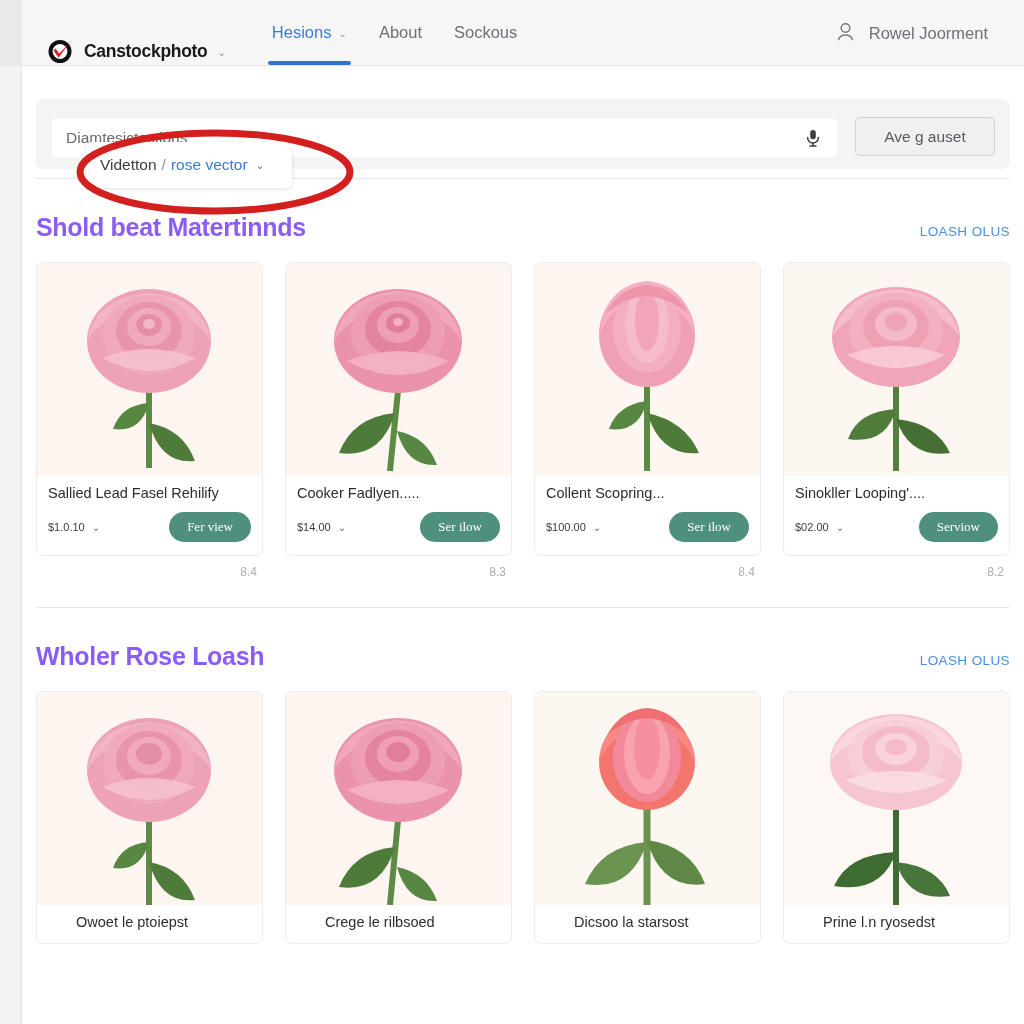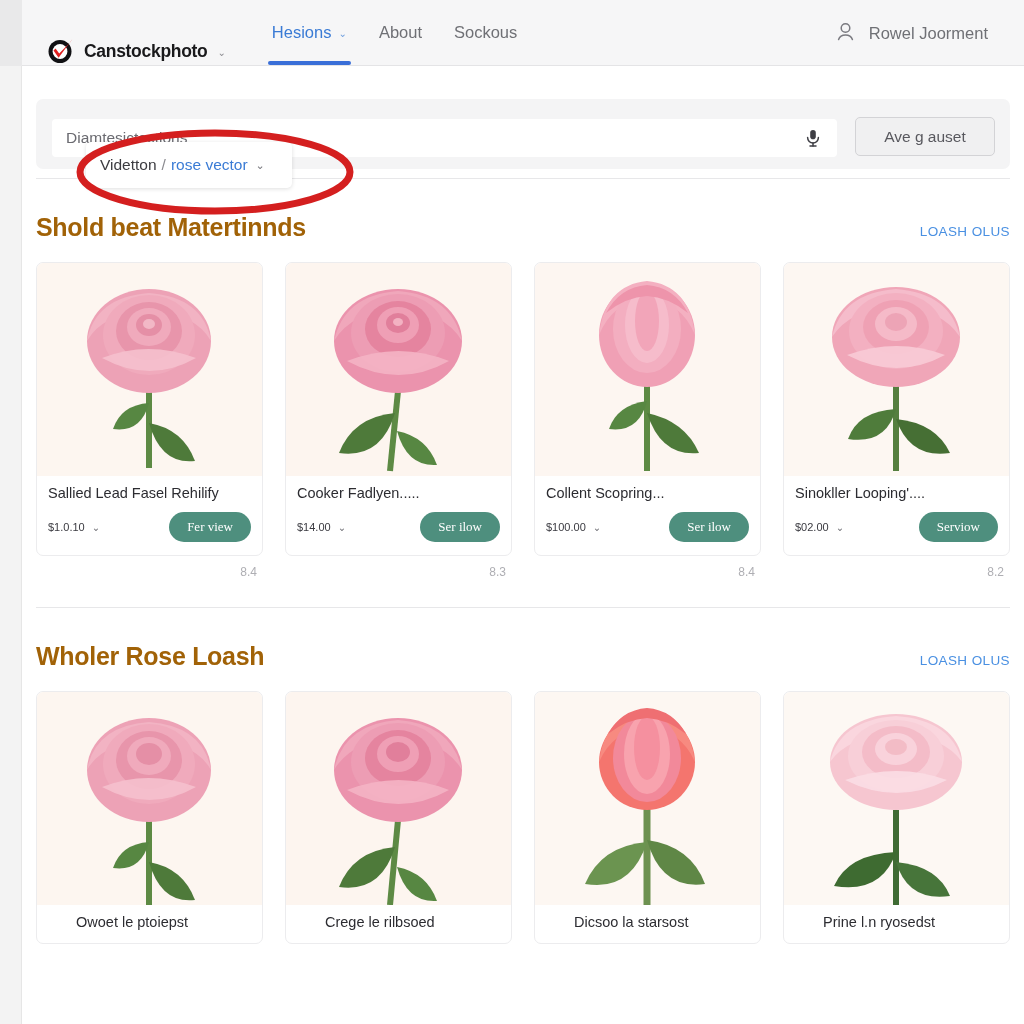--- a/index.html
+++ b/index.html
@@ -101,21 +101,21 @@
   
   .content { position:absolute; left:22px; top:178px; width:1002px; }
   .divider { height:1px; background:#e7e7e9; margin:0 14px; }
 
   .section { padding:0 14px; }
   .section-head {
     display:flex; align-items:baseline; justify-content:space-between;
     padding-top:34px; padding-bottom:20px;
   }
   .section-title {
-    font-size:25px; font-weight:bold; color:#a16207; letter-spacing:-0.3px;
+    font-size:25px; font-weight:bold; color:#8b5cf6; letter-spacing:-0.3px;
   }
   .section-link {
     font-size:13.5px; color:#4a90e2; letter-spacing:0.4px;
     text-transform:uppercase; cursor:pointer; white-space:nowrap;
   }
 
   .grid { display:flex; gap:22px; }
   .card-wrap { width:227px; }
   .card {
     width:227px; background:#ffffff;

